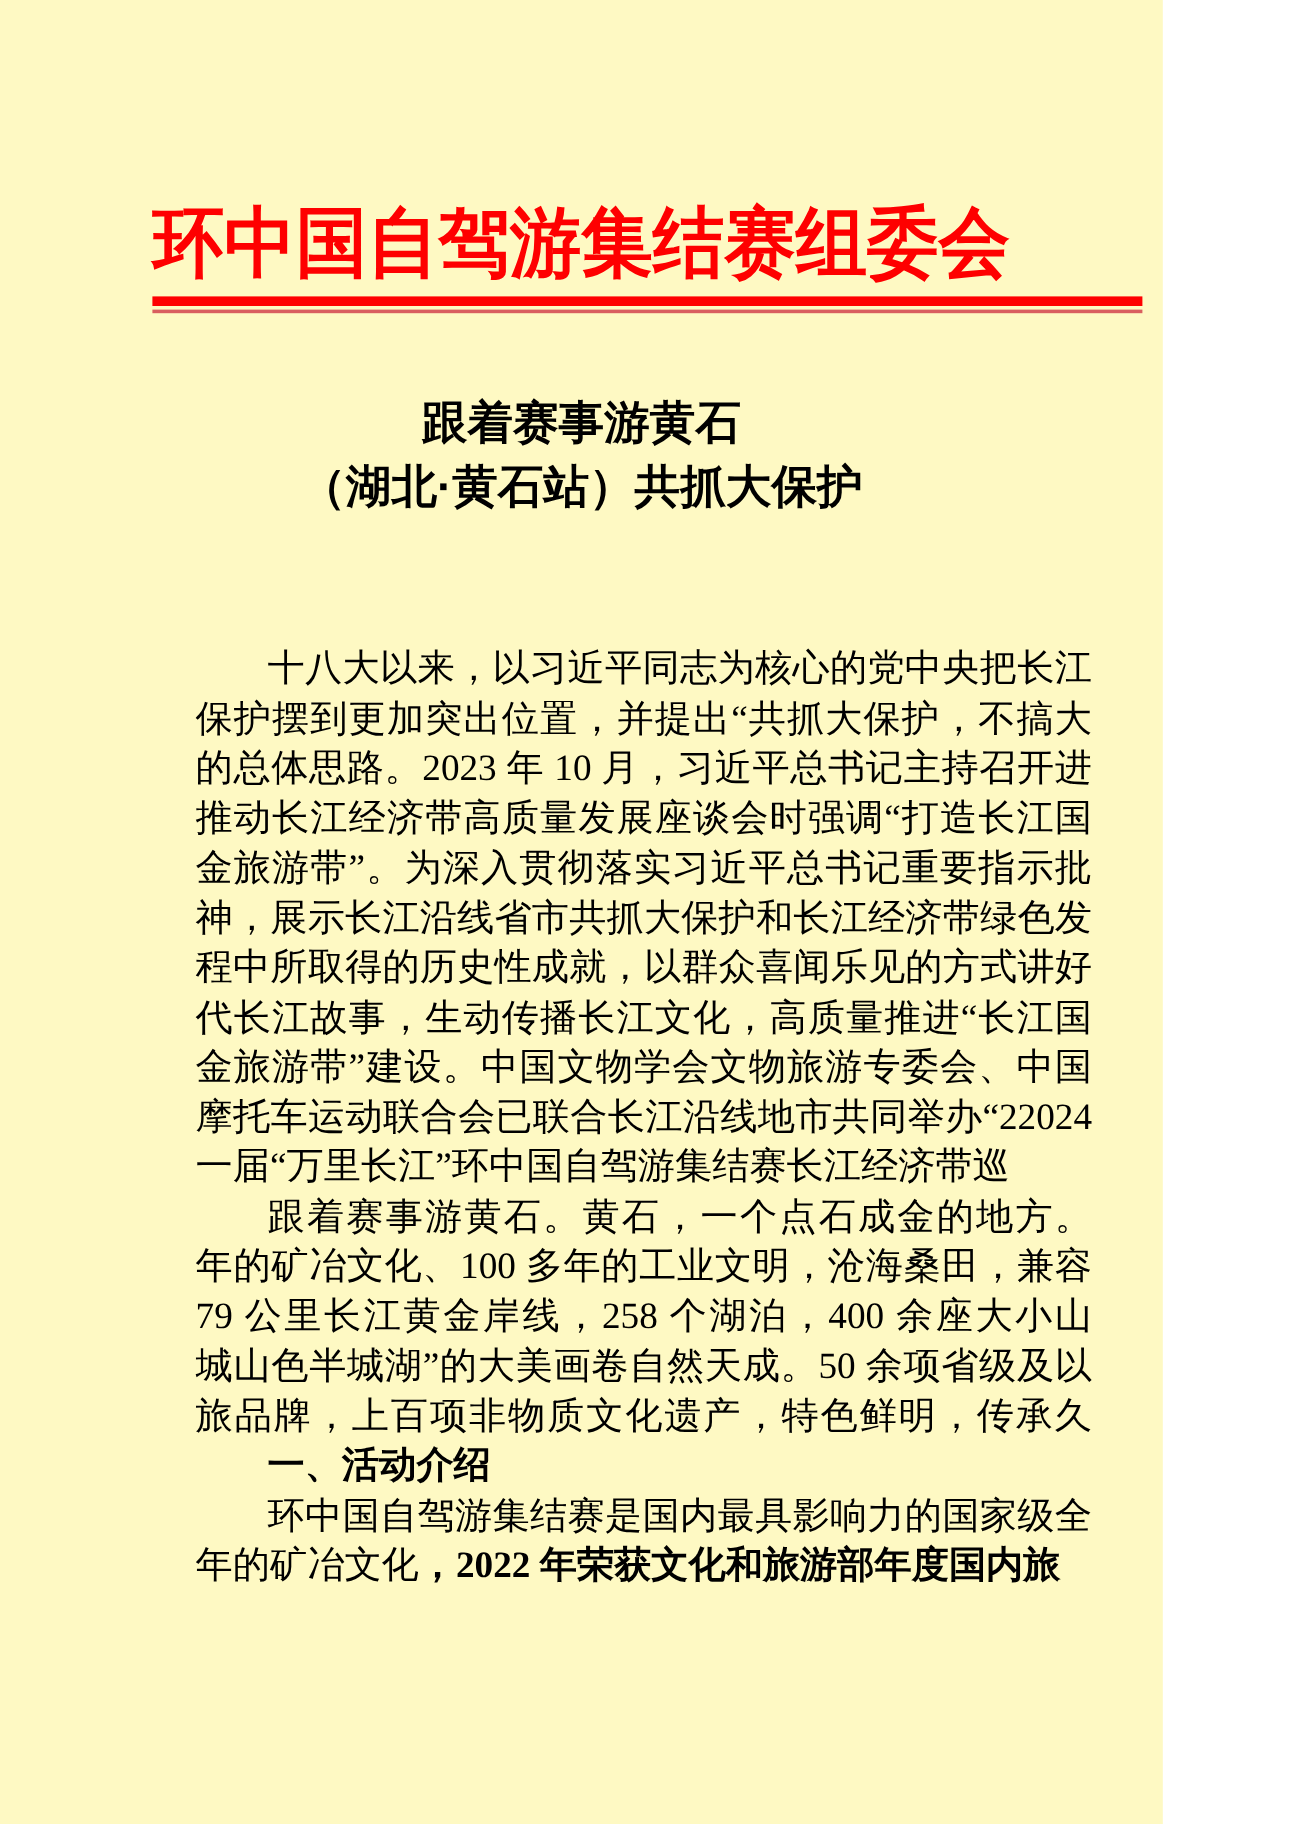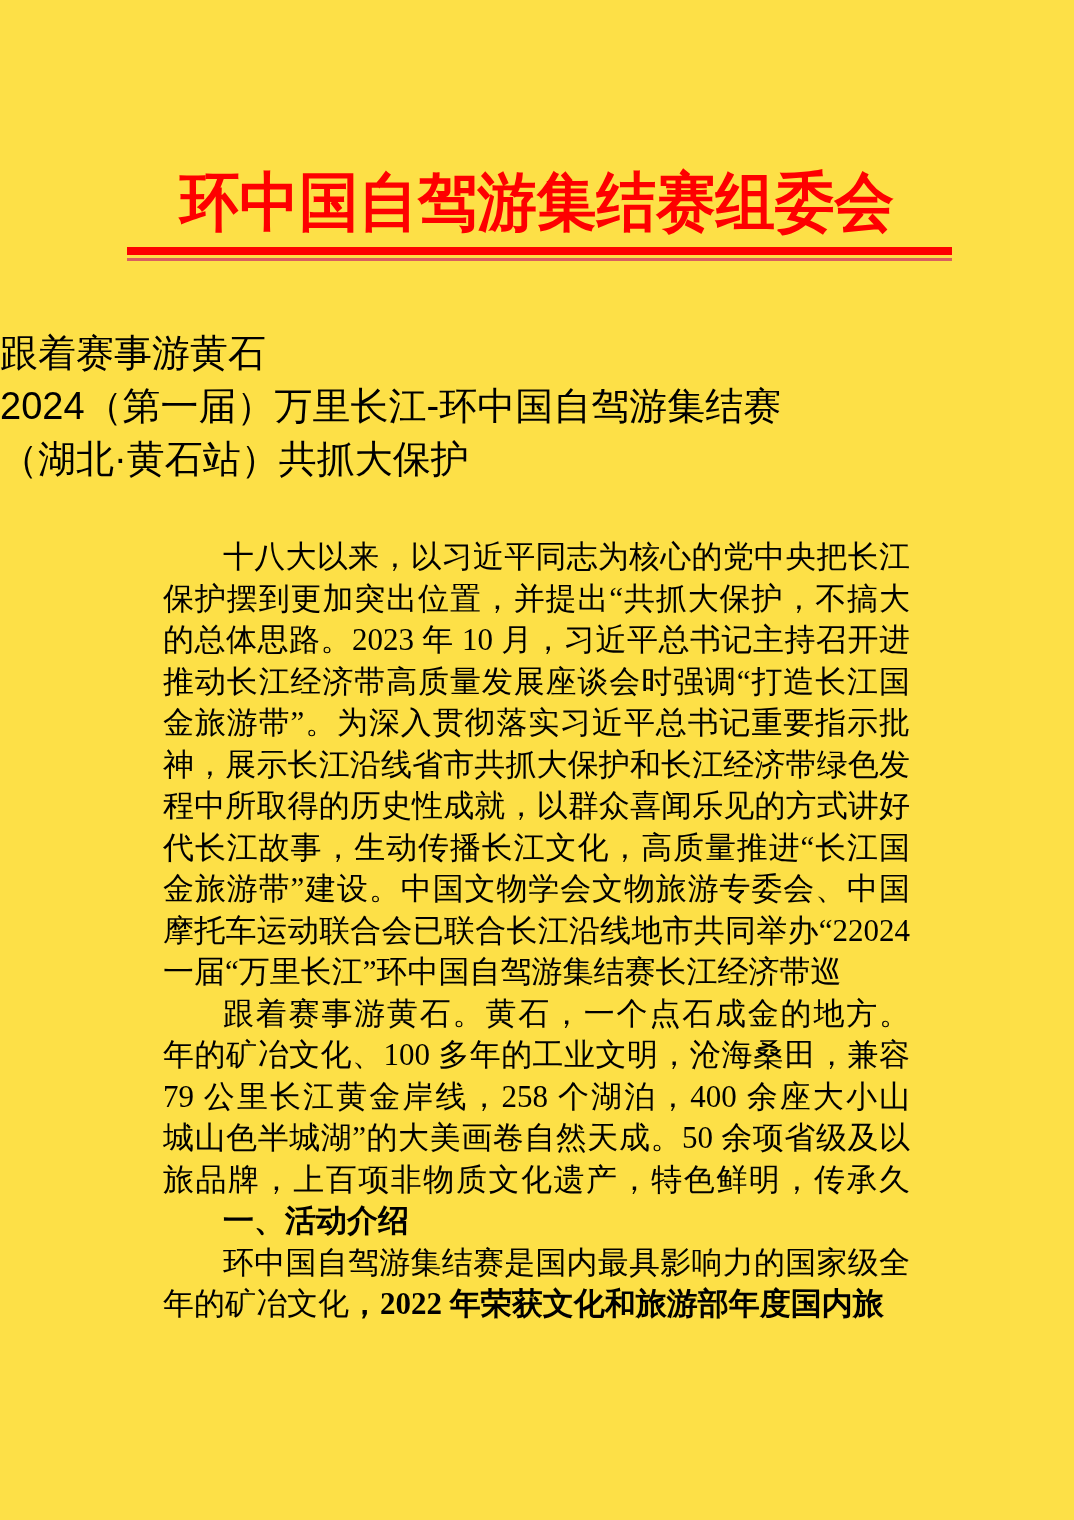--- a/index.html
+++ b/index.html
@@ -3,22 +3,22 @@
 <meta charset="utf-8">
 <style>
   html, body { margin: 0; padding: 0; }
   body {
     width: 1074px; height: 1520px;
     background: #ffffff;
     font-family: "Liberation Serif", serif;
   }
   .page {
     position: relative;
-    width: 1074px; height: 1520px;
-    background: #fde047;
+    width: 969px; height: 1520px;
+    background: #fef9c3;
     overflow: hidden;
   }
 
   
   .org-title {
     position: absolute;
     top: 166px; left: 0; width: 100%;
     text-align: center;
     font-family: "Liberation Serif", "DejaVu Serif", serif;
     font-weight: bold;
@@ -40,22 +40,23 @@
     position: absolute;
     left: 127px; top: 258px;
     width: 825px; height: 3px;
     background: #d95f5f;
   }
 
   
   .doc-title {
     position: absolute;
     top: 327px; left: 0; width: 100%;
+    text-align: center;
     font-family: "Liberation Sans", "DejaVu Sans", sans-serif;
-    font-weight: 400;
+    font-weight: 700;
     color: #000000;
   }
   .doc-title .t-line {
     font-size: 38px;
     line-height: 53px;
     white-space: nowrap;
   }
 
   
   .body-block {
@@ -89,21 +90,20 @@
 
 <div class="page">
 
   <div class="org-title">环中国自驾游集结赛组委会</div>
 
   <div class="rule-thick"></div>
   <div class="rule-thin"></div>
 
   <div class="doc-title">
     <div class="t-line">跟着赛事游黄石</div>
-    <div class="t-line">2024（第一届）万里长江-环中国自驾游集结赛</div>
     <div class="t-line">（湖北·黄石站）共抓大保护</div>
   </div>
 
   <div class="body-block">
       <div class="line first"><span>十八大以来，以习近平同志为核心的党中央把长江流域</span></div>
       <div class="line"><span>保护摆到更加突出位置，并提出“共抓大保护，不搞大开发”</span></div>
       <div class="line"><span>的总体思路。2023 年 10 月，习近平总书记主持召开进一步</span></div>
       <div class="line"><span>推动长江经济带高质量发展座谈会时强调“打造长江国际黄</span></div>
       <div class="line"><span>金旅游带”。为深入贯彻落实习近平总书记重要指示批示精</span></div>
       <div class="line"><span>神，展示长江沿线省市共抓大保护和长江经济带绿色发展过</span></div>

